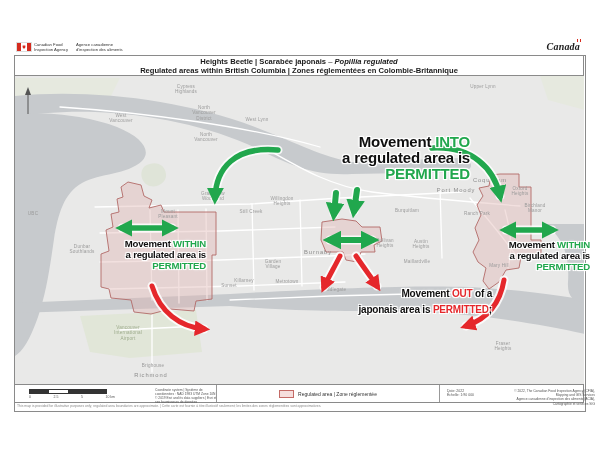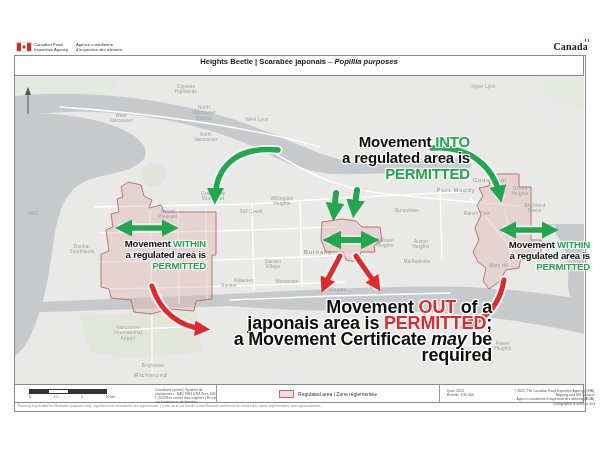--- a/index.html
+++ b/index.html
@@ -8,22 +8,22 @@
 
   
   .flag{position:absolute;left:16px;top:42px;width:14px;height:7.5px;
         background:linear-gradient(90deg,#d52b1e 0 27%,#fff 27% 73%,#d52b1e 73% 100%);
         border:0.5px solid #ddd;}
   .leaf{position:absolute;left:50%;top:50%;width:4px;height:4.5px;transform:translate(-50%,-50%);
         background:#d52b1e;clip-path:polygon(50% 0,62% 30%,95% 25%,75% 60%,88% 68%,50% 100%,12% 68%,25% 60%,5% 25%,38% 30%);}
   .agency{position:absolute;top:42px;font-size:4.2px;line-height:5.2px;color:#333;}
   .agency.en{left:34px;}
   .agency.fr{left:76px;}
-  .wordmark{position:absolute;right:12px;top:41px;font-family:"Liberation Serif",serif;
-            font-size:10px;font-weight:bold;color:#1a1a1a;letter-spacing:.2px;}
+  .wordmark{position:absolute;right:20px;top:41px;font-family:"Liberation Serif",serif;
+            font-size:10px;font-weight:bold;color:#1a1a1a;letter-spacing:.2px;font-style:italic;}
   .wm-flag{position:absolute;right:-1px;top:-2px;width:4.5px;height:2.6px;
         background:linear-gradient(90deg,#d52b1e 0 27%,#fff 27% 73%,#d52b1e 73% 100%);}
 
   
   .frame{position:absolute;left:14px;top:55px;width:570px;height:355px;border:1px solid #8a8a8a;}
   .titlebox{position:absolute;left:14px;top:55px;width:570px;height:21px;border:1px solid #8a8a8a;
             background:#fff;text-align:center;font-size:7.6px;line-height:9.4px;font-weight:bold;
             color:#1a1a1a;padding-top:1px;box-sizing:border-box;}
   .titlebox .latin{font-style:italic;font-weight:bold;}
 
@@ -35,21 +35,21 @@
   .ml.big{font-size:5.8px;color:#8d8d8d;letter-spacing:.9px;}
   .ml.park{color:#9dab8c;}
 
   
   .ann{position:absolute;text-align:right;font-weight:bold;color:#0f0f0f;letter-spacing:-.2px;z-index:6;
        text-shadow:-1px -1px 0 #fff,1px -1px 0 #fff,-1px 1px 0 #fff,1px 1px 0 #fff,0 0 3px #fff,0 0 3px #fff;}
   .g{color:#21A74D;} .r{color:#E5272B;}
   .ann-into{left:240px;top:134px;width:230px;font-size:15px;line-height:15.8px;}
   .ann-wl{left:86px;top:239px;width:120px;font-size:9.6px;line-height:10.8px;}
   .ann-wr{left:470px;top:240px;width:120px;font-size:9.6px;line-height:10.8px;}
-  .ann-out{left:182px;top:299px;width:310px;font-size:18px;line-height:16px;}
+  .ann-out{left:182px;top:286px;width:310px;font-size:10px;line-height:16px;}
   #arrows{position:absolute;left:0;top:0;z-index:5;pointer-events:none;}
 
   
   .footer{position:absolute;left:14px;top:384px;width:570px;height:19px;border:1px solid #8a8a8a;
           background:#fff;box-sizing:border-box;font-size:3.8px;color:#444;}
   .f-scale{position:absolute;left:14px;top:4px;width:110px;}
   .bar{display:flex;width:76px;height:2.6px;border:0.5px solid #333;}
   .bar div{height:100%;}
   .ticks{display:flex;justify-content:space-between;width:86px;font-size:3.5px;color:#555;margin-top:1px;}
   .f-crs{position:absolute;left:140px;top:3px;width:62px;font-size:3.3px;line-height:4px;color:#555;}
@@ -76,21 +76,22 @@
   </div>
   <div class="agency fr">
     <div>Agence canadienne</div>
     <div>d'inspection des aliments</div>
   </div>
   <div class="wordmark"><span>Canada</span><span class="wm-flag"></span></div>
 
   <div class="frame"></div>
 
   <div class="titlebox">
-    <div><span>Heights Beetle | Scarabée japonais</span><span style="font-weight:normal"> – </span><span class="latin">Popillia purposes</span></div>
+    <div><span>Heights Beetle | Scarabée japonais</span><span style="font-weight:normal"> – </span><span class="latin">Popillia regulated</span></div>
+    <div>Regulated areas within British Columbia | Zones réglementées en Colombie-Britannique</div>
   </div>
 
   <div class="mapbox">
     <svg width="569" height="308" viewBox="15 76 569 308">
       <rect x="15" y="76" width="570" height="308" fill="#e9e9e8"></rect>
 
       <path d="M15,78 L120,78 L110,98 L40,100 L15,96 Z" fill="#e6e9df"></path>
       <path d="M540,76 L585,76 L585,110 L548,100 Z" fill="#e6e9df"></path>
       <path d="M80,316 L196,310 L202,352 L130,358 L90,352 Z" fill="#e1e6d8"></path>
 
@@ -241,21 +242,20 @@
 
   <div class="ann ann-wr">
     <div><span>Movement </span><span class="g">WITHIN</span></div>
     <div>a regulated area is</div>
     <div class="g">PERMITTED</div>
   </div>
 
   <div class="ann ann-out">
     <div><span>Movement </span><span class="r">OUT</span><span> of a</span></div>
     <div><span>japonais area is </span><span class="r">PERMITTED</span><span>;</span></div>
-    <div><span>a Movement Certificate </span><i>may</i><span> be required</span></div>
   </div>
 
   <div class="footer">
     <div class="f-scale">
       <div class="bar">
         <div style="width:19px;background:#333"></div>
         <div style="width:19px;background:#fff"></div>
         <div style="width:38px;background:#333"></div>
       </div>
       <div class="ticks">

